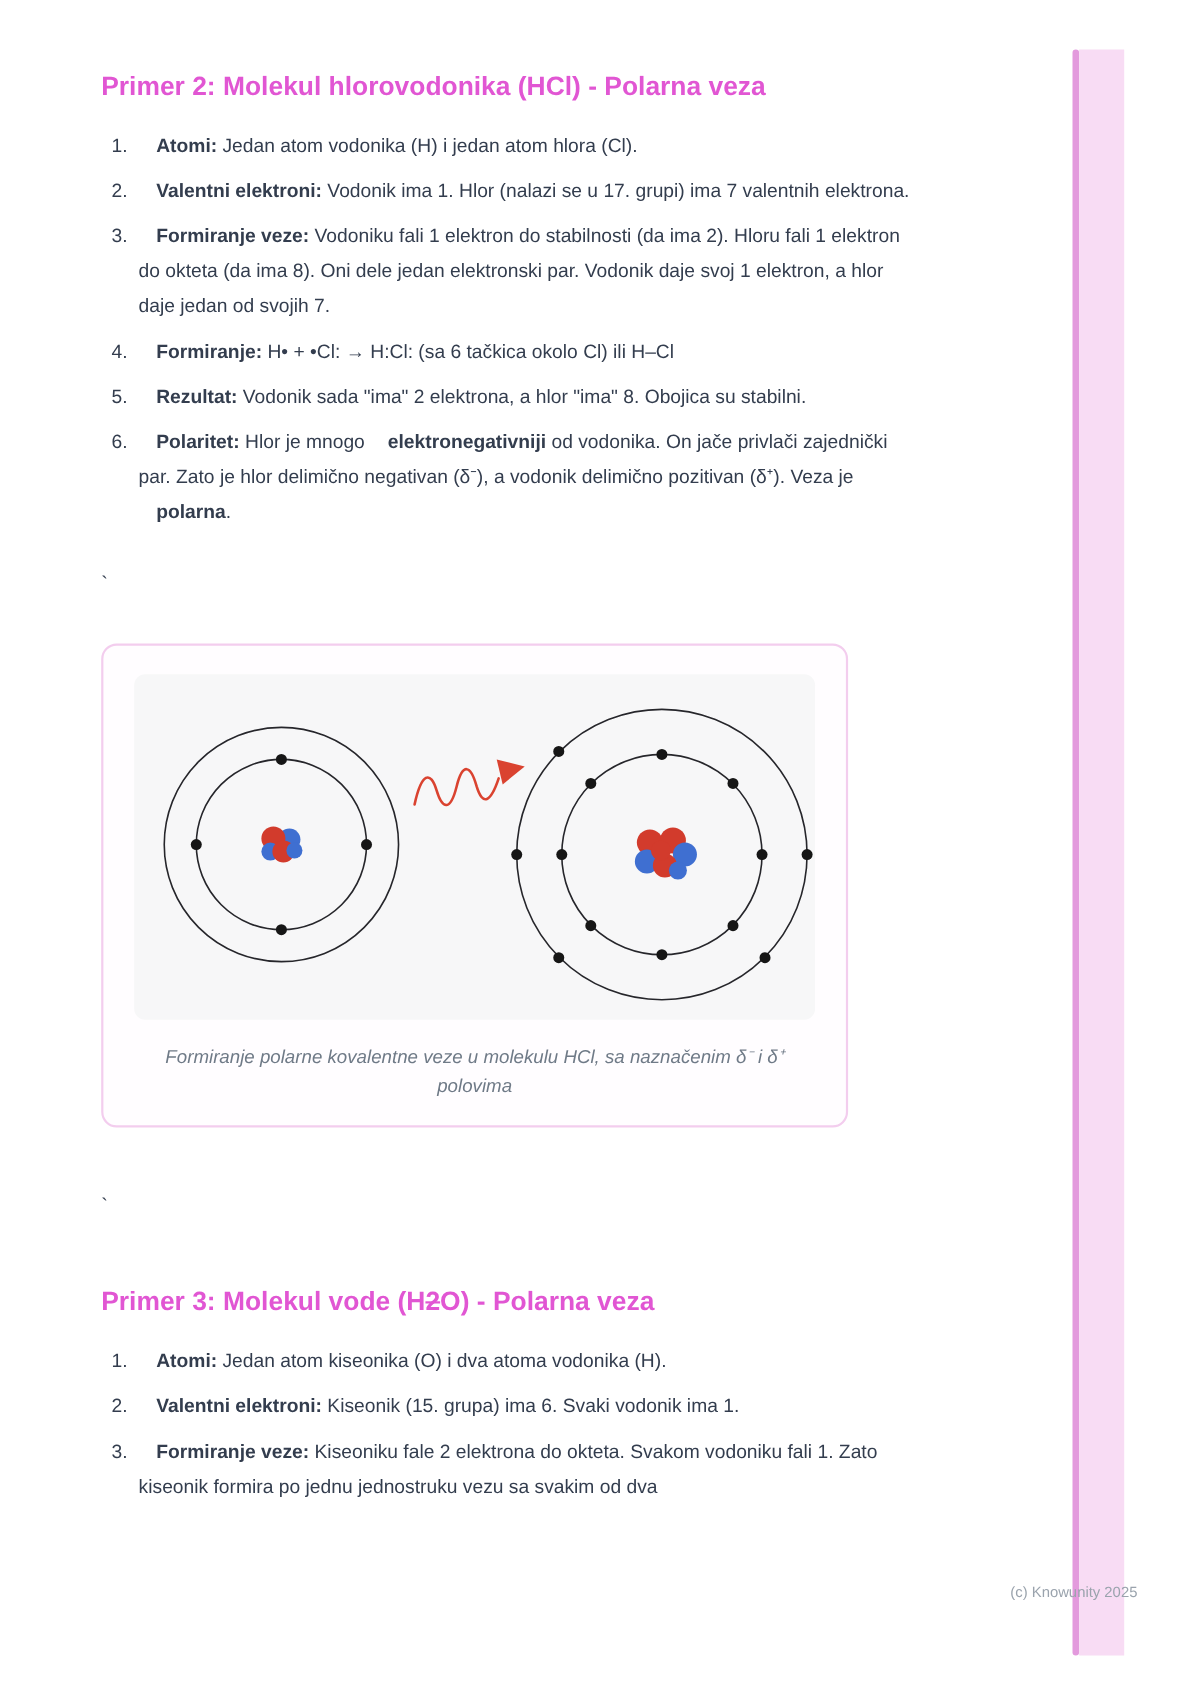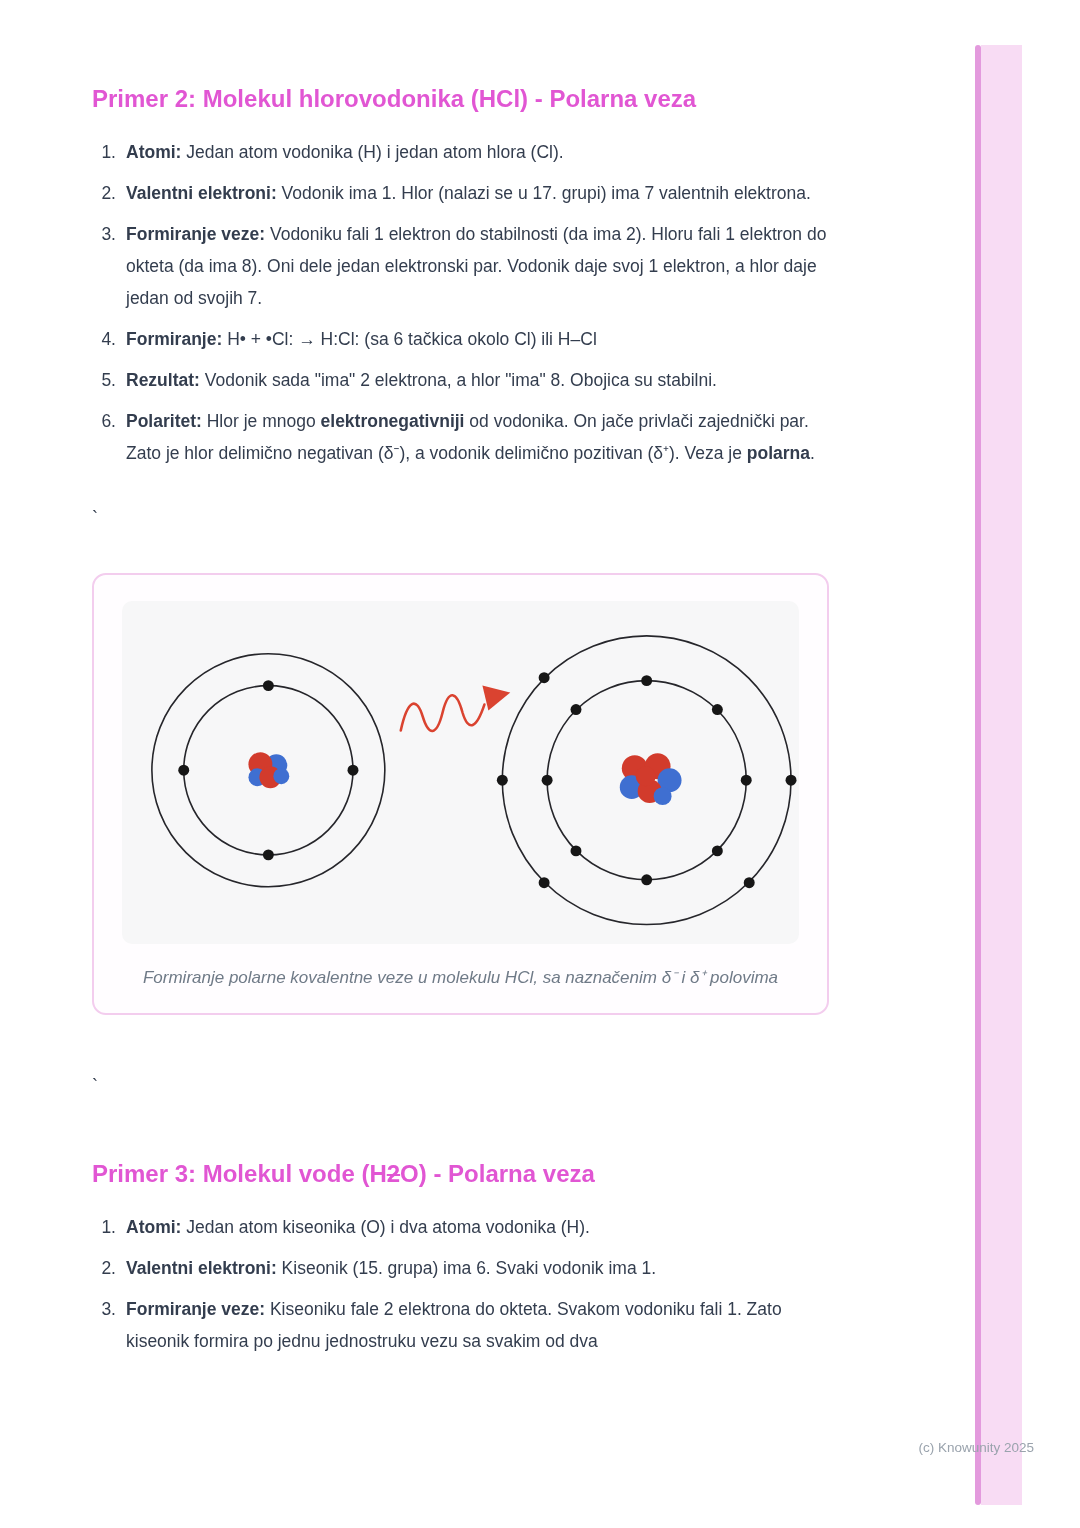--- a/index.html
+++ b/index.html
@@ -26,21 +26,21 @@
     position: absolute;
     left: 981px; top: 45px;
     width: 41px; height: 1460px;
     background: var(--strip-band, #f8dcf4);
   }
 
   .content {
     position: absolute;
     left: 92px; top: 0;
     width: 740px;
-    padding-top: 84px;
+    padding-top: 64px;
   }
 
   .section-title {
     margin: 0;
     font-size: 24px;
     font-weight: 700;
     color: var(--accent-pink, #e156d3);
     line-height: 30px;
   }
   .section-title .struck { text-decoration: line-through; text-decoration-thickness: 2px; }
@@ -52,37 +52,37 @@
   }
   ol.num-list li {
     display: flex;
     margin: 0 0 9px 0;
     font-size: 17.5px;
     line-height: 32px;
     color: var(--text, #333d4e);
   }
   .li-num { flex: none; width: 24px; text-align: right; margin-right: 10px; }
   .li-body { flex: 1 1 auto; }
-  .li-body .b { font-weight: 700; }
+  .li-body .b { font-weight: 700; margin-left: 16px; }
 
   .stray-tick {
     margin-top: 40px;
     font-size: 18px;
     line-height: 18px;
     color: var(--text, #333d4e);
   }
   .stray-tick.tick2 { margin-top: 62px; }
 
   figure.fig {
     margin: 46px 0 0 0;
     border: 2px solid var(--figure-border, #f3cdee);
     border-radius: 14px;
     background: var(--figure-bg, #fffdff);
     padding: 26px 28px 18px 28px;
-    width: 737px;
+    width: 679px;
   }
   .illustration {
     background: var(--panel-bg, #f7f7f8);
     border-radius: 10px;
     overflow: hidden;
   }
   .illustration svg { display: block; width: 100%; height: auto; }
 
   .caption {
     margin: 20px auto 4px auto;

